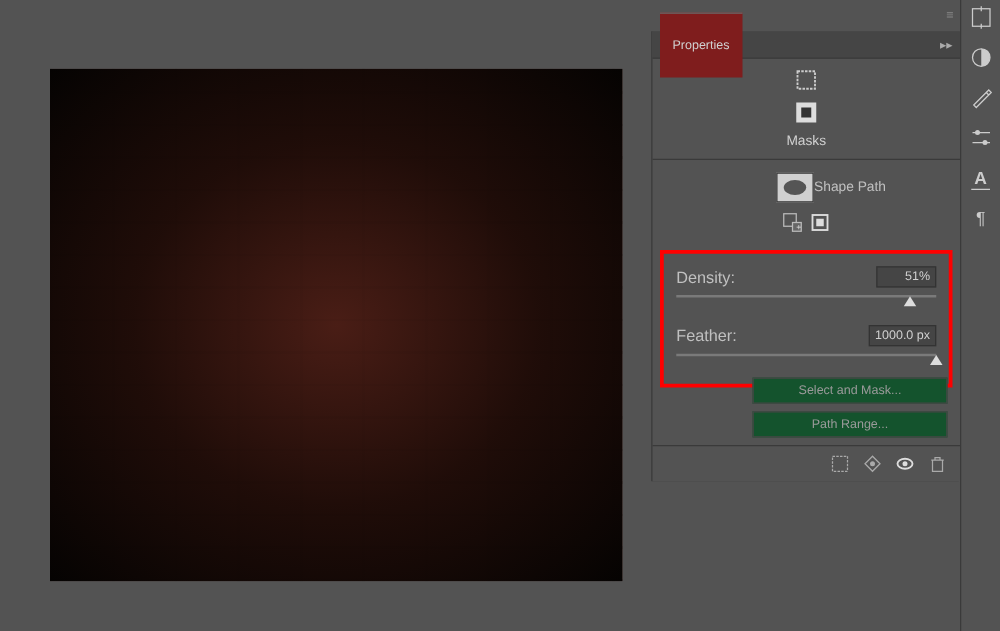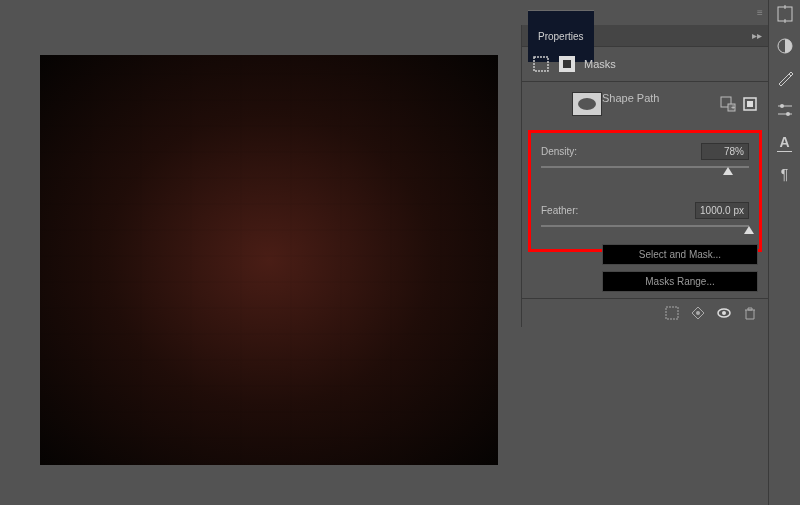--- a/index.html
+++ b/index.html
@@ -48,36 +48,37 @@
     .panel-header {
       background: #454545;
       height: 22px;
       display: flex;
       align-items: center;
       justify-content: space-between;
       padding: 0 6px;
       border-bottom: 1px solid #3a3a3a;
     }
     .tab {
-      background: #0f172a;
+      background: #7f1d1d;
       color: #d0d0d0;
       font-size: 10px;
       padding: 20px 10px;
       border-top: 1px solid #6a6a6a;
     }
     .collapse-btn {
       color: #aaa;
       font-size: 10px;
       cursor: pointer;
     }
     .panel-row {
       display: flex;
       align-items: center;
       padding: 6px 10px;
       gap: 8px;
+      flex-direction: column;
     }
     .masks-row {
       border-bottom: 1px solid #3a3a3a;
       padding: 8px 10px;
     }
     .icon-box {
       width: 18px;
       height: 18px;
       display: inline-flex;
       align-items: center;
@@ -86,21 +87,21 @@
     .masks-label {
       color: #d0d0d0;
       font-size: 11px;
     }
     .shape-path-row {
       justify-content: space-between;
       padding: 10px;
     }
     .shape-left {
       display: flex;
-      align-items: flex-start;
+      align-items: center;
       padding-left: 40px;
     }
     .ellipse-thumb {
       width: 30px;
       height: 24px;
       background: #d0d0d0;
       border: 1px solid #333;
       display: flex;
       align-items: center;
       justify-content: center;
@@ -132,21 +133,21 @@
       padding: 4px 6px 0 6px;
     }
     .slider-label-row {
       display: flex;
       justify-content: space-between;
       align-items: center;
       margin-bottom: 2px;
     }
     .slider-label {
       color: #c0c0c0;
-      font-size: 10px;
+      font-size: 13px;
     }
     .slider-value {
       background: #454545;
       color: #d0d0d0;
       font-size: 10px;
       padding: 2px 4px;
       border: 1px solid #333;
       min-width: 48px;
       text-align: right;
     }
@@ -181,21 +182,21 @@
       font-size: 11px;
     }
     .btn-stack {
       display: flex;
       flex-direction: column;
       gap: 6px;
       padding: 0 10px 0 80px;
       margin-top: -12px;
     }
     .panel-btn {
-      background: #000000;
+      background: #14532d;
       border: 1px solid #474747;
       color: #9a9a9a;
       font-size: 10px;
       padding: 4px 0;
       text-align: center;
       cursor: pointer;
     }
     .panel-footer {
       border-top: 1px solid #3a3a3a;
       padding: 6px 10px;
@@ -301,42 +302,42 @@
             <rect x="5" y="5" width="6" height="6" fill="#ddd"></rect>
           </svg>
       </span>
     </div>
   </div>
 
   <div class="highlight-box">
     <div class="slider-section">
       <div class="slider-label-row">
         <span class="slider-label">Density:</span>
-        <span class="slider-value">78%</span>
+        <span class="slider-value">51%</span>
       </div>
       <div class="slider-track">
         <div class="track-line"></div>
         <div class="slider-thumb" style="left:90%"></div>
       </div>
     </div>
-    <div class="slider-section" style="margin-top:22px">
+    <div class="slider-section" style="margin-top:10px">
       <div class="slider-label-row">
         <span class="slider-label">Feather:</span>
         <span class="slider-value">1000.0 px</span>
       </div>
       <div class="slider-track">
         <div class="track-line"></div>
         <div class="slider-thumb" style="left:100%"></div>
       </div>
     </div>
   </div>
 
   <div class="btn-stack">
     <div class="panel-btn">Select and Mask...</div>
-    <div class="panel-btn">Masks Range...</div>
+    <div class="panel-btn">Path Range...</div>
   </div>
 
   <div class="panel-footer">
     <span class="footer-icon">
       <svg viewBox="0 0 16 16">
           <rect x="2" y="2" width="12" height="12" fill="none" stroke="#aaa" stroke-dasharray="2 1"></rect>
         </svg>
     </span>
     <span class="footer-icon">
       <svg viewBox="0 0 16 16">

